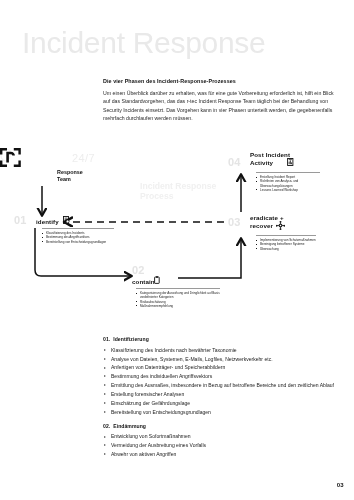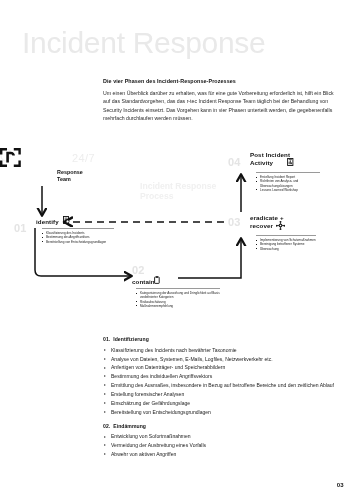--- a/index.html
+++ b/index.html
@@ -61,21 +61,21 @@
   }
   .blist .bi{position:relative;padding-left:4px;}
   .blist .bi:before{
     content:"";position:absolute;left:0.4px;top:1.6px;
     width:1px;height:1px;background:#1a1a1a;
   }
   .blist.rule{border-top:0.5px solid #9a9a9a;}
 
   
   #n-identify{left:14px;top:66px;}
-  #n-identify .num{left:0;top:8px;}
+  #n-identify .num{left:0;top:0;}
   #n-identify .nlabel{left:22px;top:4px;}
   #n-identify .nicon{left:49px;top:2px;}
   #n-identify .blist{left:28px;top:14px;width:72px;}
 
   #n-contain{left:132px;top:116px;}
   #n-contain .num{left:0;top:0;}
   #n-contain .nlabel{left:0px;top:14px;}
   #n-contain .nicon{left:22px;top:12px;}
   #n-contain .blist{left:4px;top:24px;width:84px;}
 

